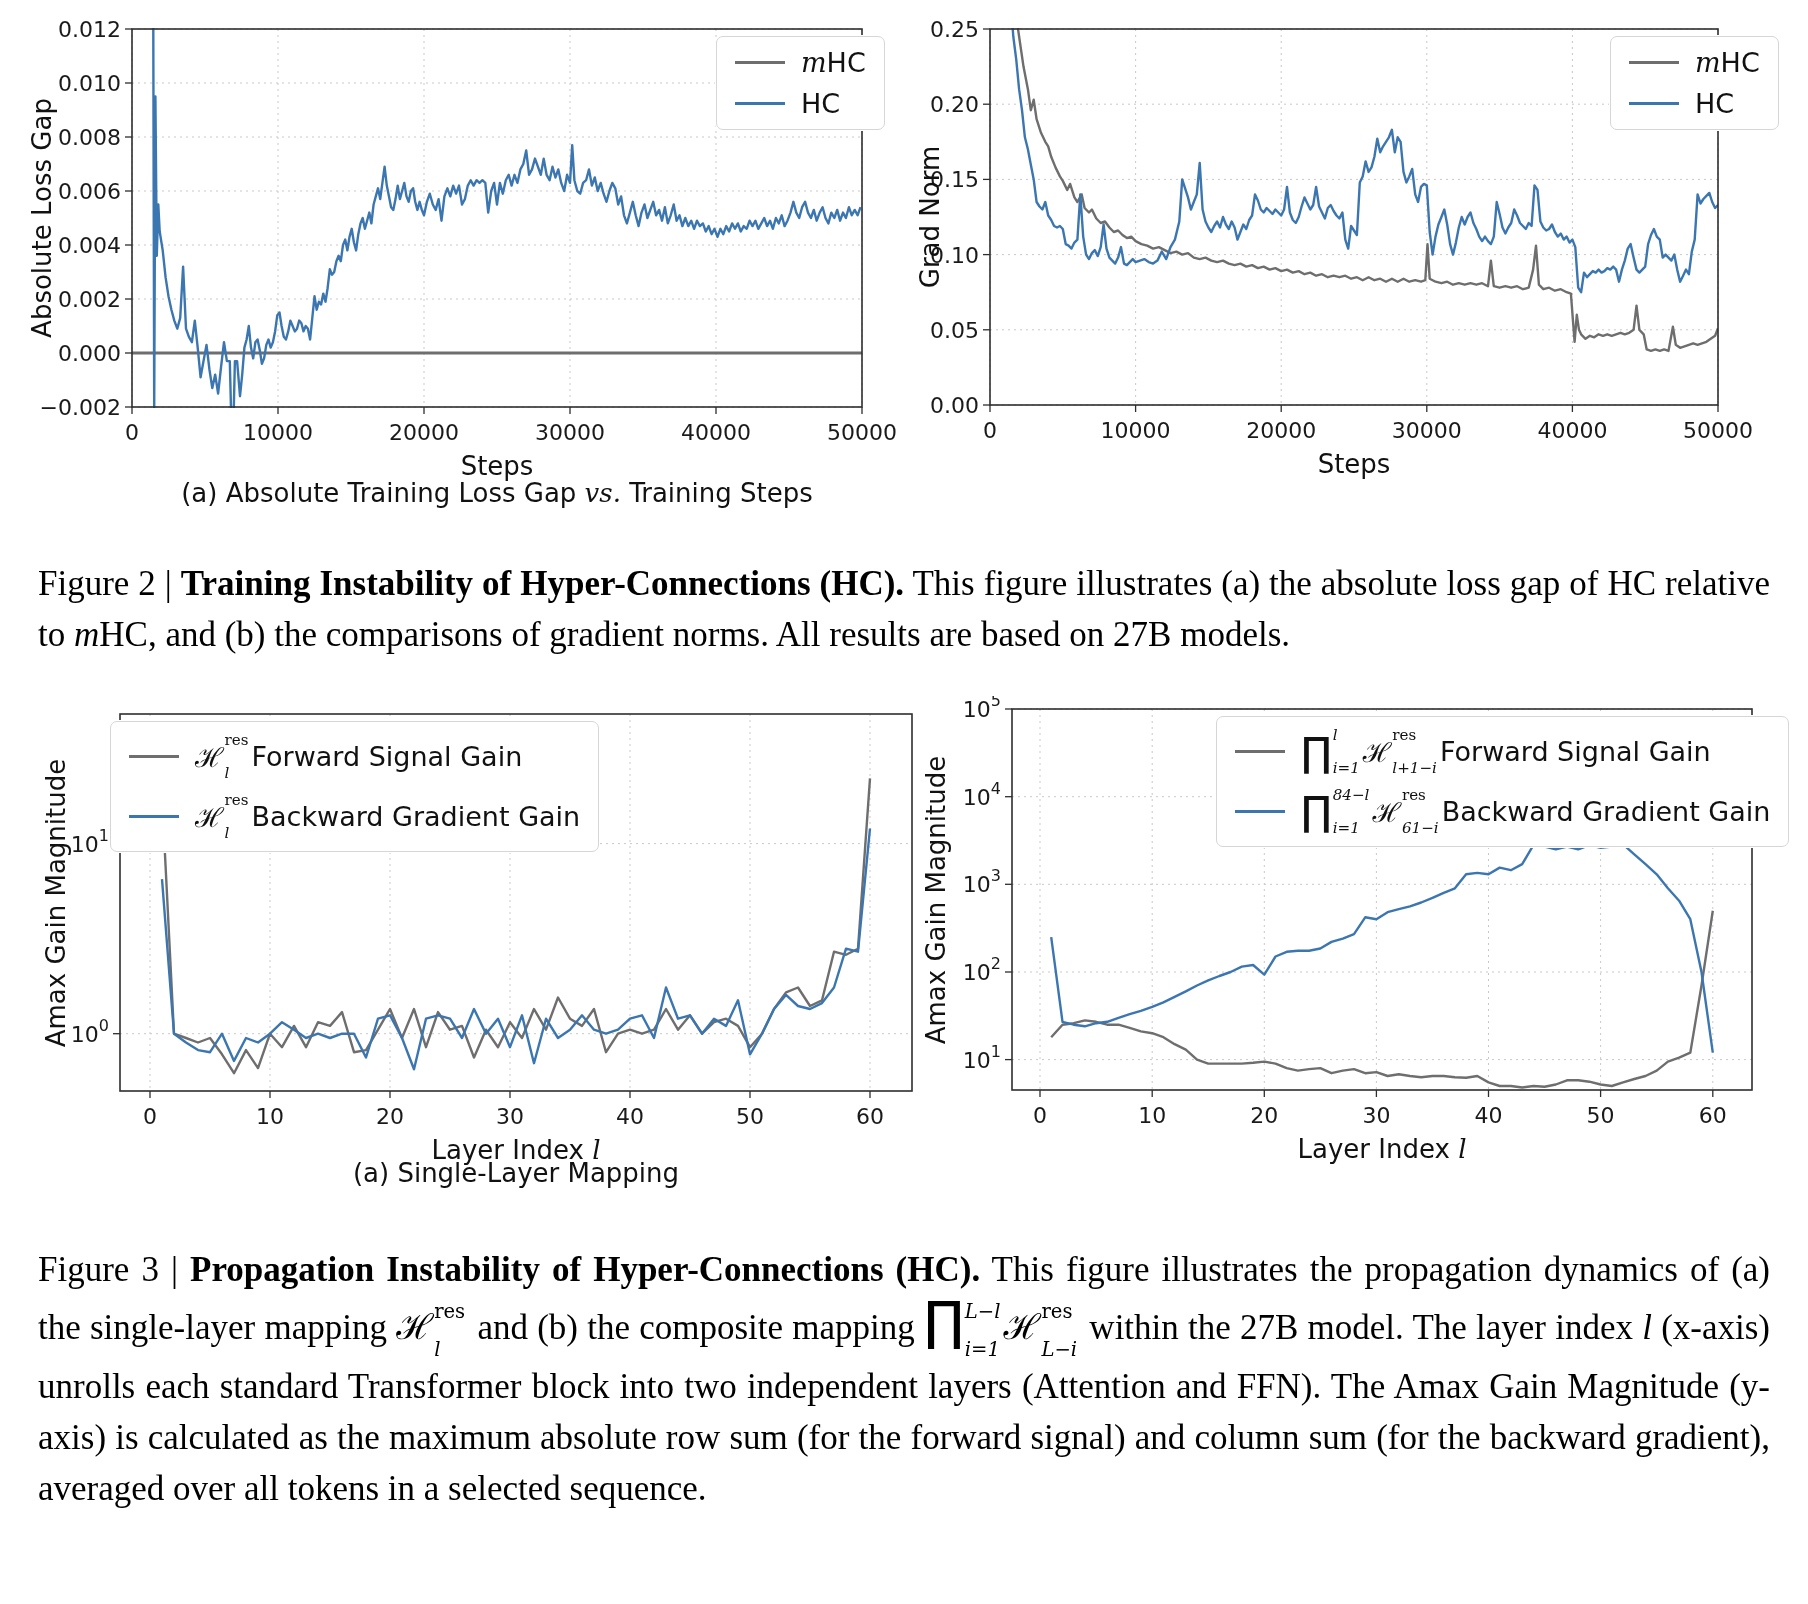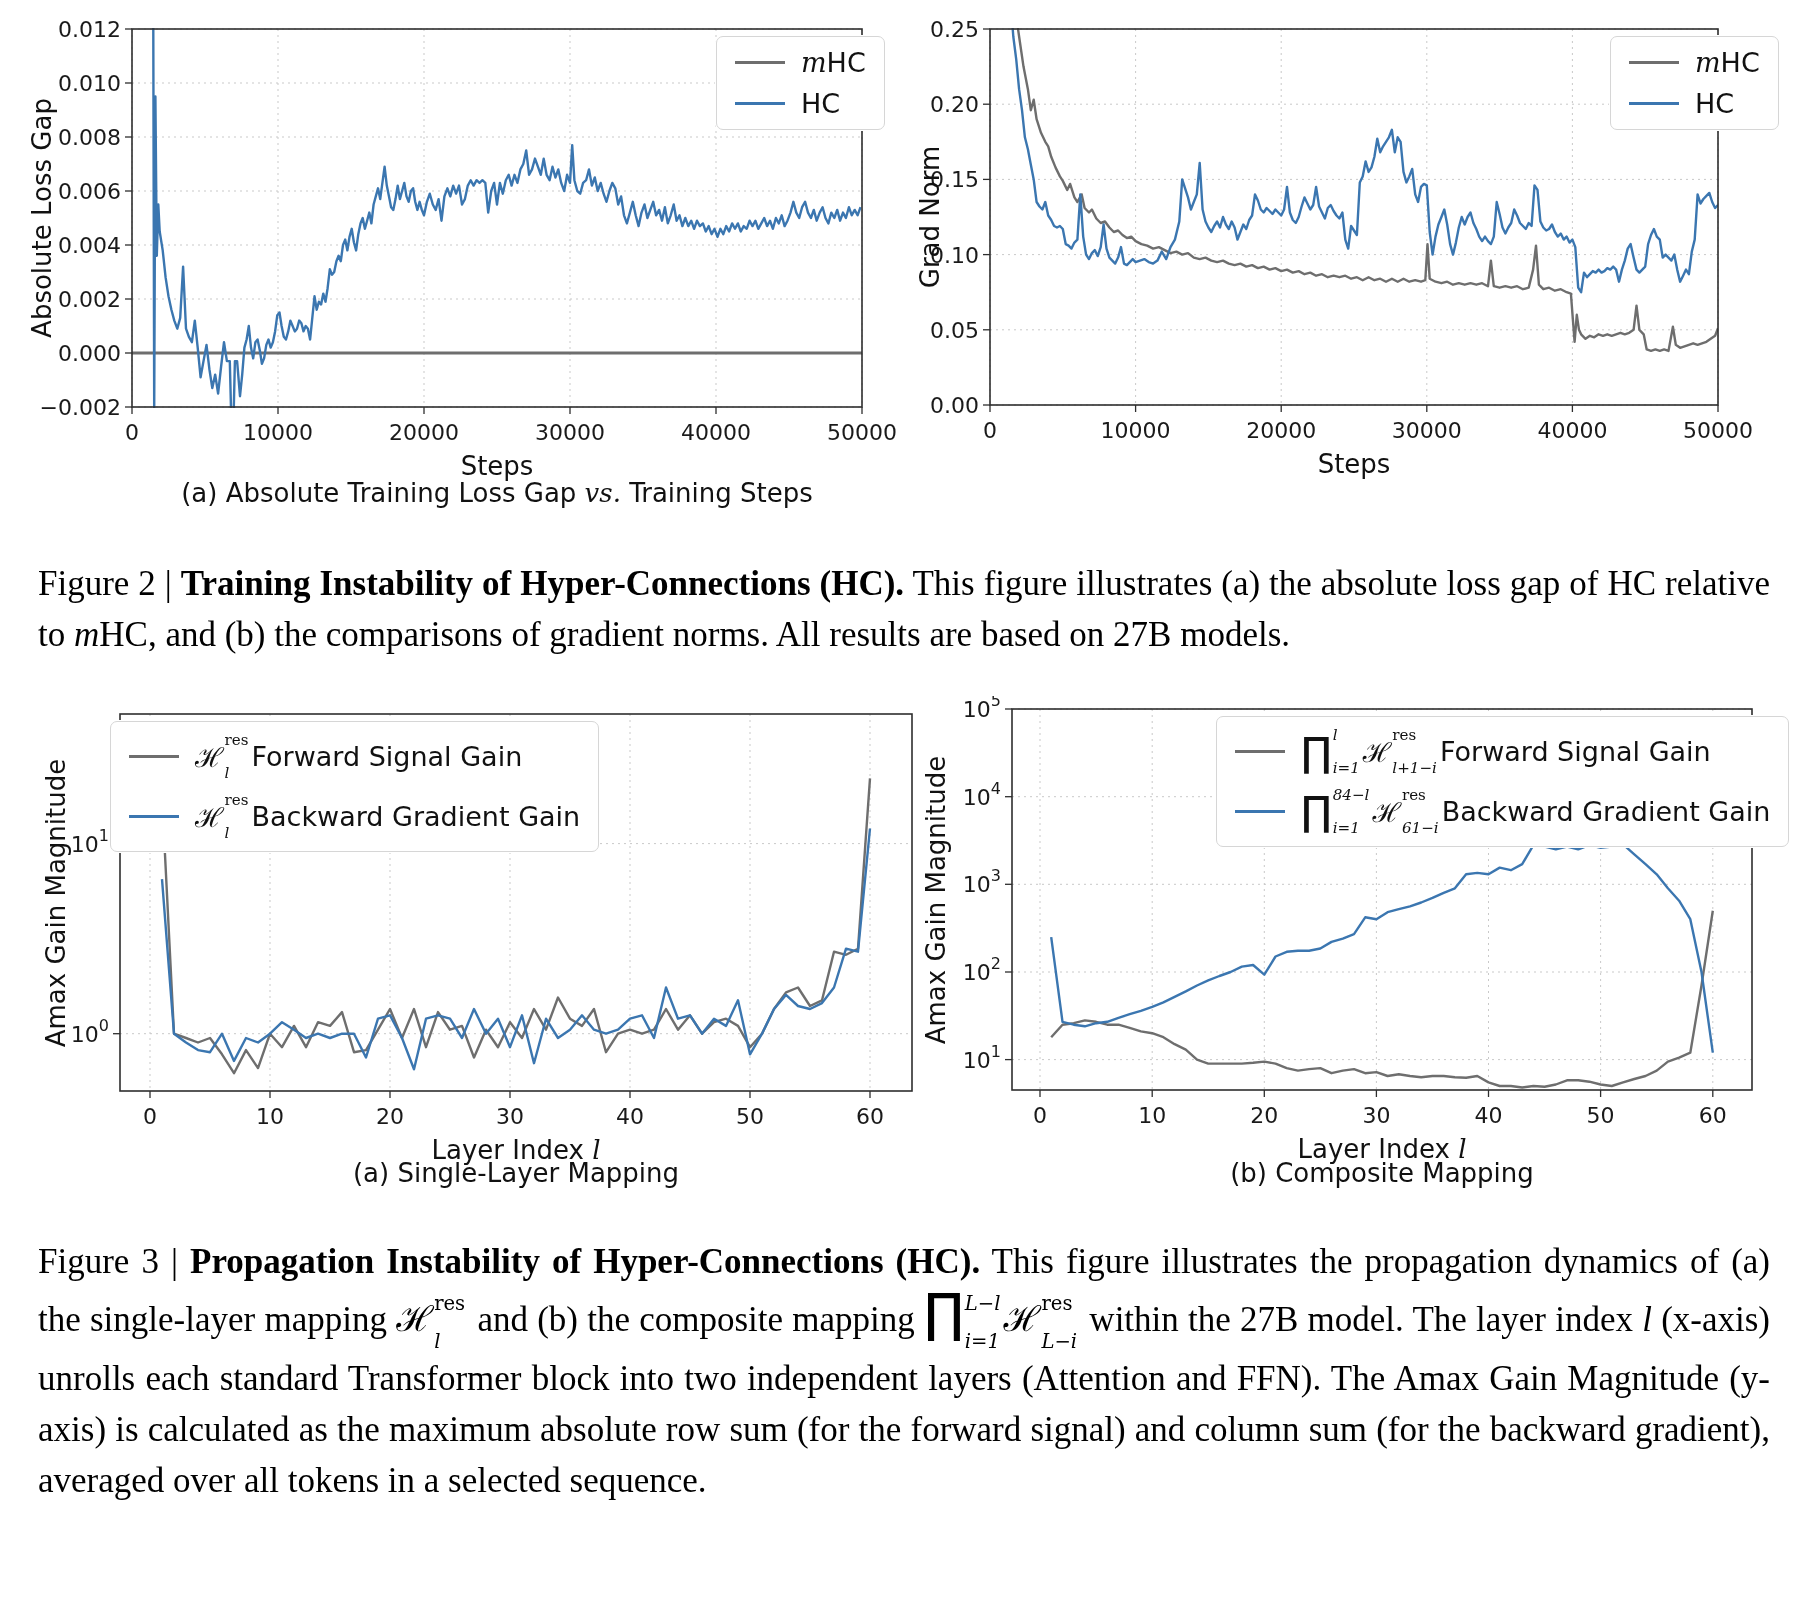--- a/index.html
+++ b/index.html
@@ -27,21 +27,21 @@
   .legend{position:absolute;background:#fff;border:1.5px solid #d6d6d6;border-radius:7px;
           padding:10px 18px;display:flex;flex-direction:column;gap:10px;box-shadow:0 0 0 1px #fff;}
   .lg-row{display:flex;align-items:center;gap:16px;font-size:27px;color:#111;white-space:nowrap;}
   .swatch{display:inline-block;width:50px;height:0;border-top-style:solid;}
   .lg-label{display:inline-flex;align-items:center;}
   .seg-b{font-weight:bold;}
   .seg-i{font-style:italic;font-family:"DejaVu Serif","Liberation Serif",serif;}
   .fig-para{font-family:"Liberation Serif","DejaVu Serif",serif;font-size:35px;line-height:51px;
             text-align:justify;margin:0 38px;color:#000;}
   .para2{margin-top:46px;}
-  .para3{margin-top:20px;}
+  .para3{margin-top:28px;}
   .fig-para .seg-i{font-family:"Liberation Serif","DejaVu Serif",serif;}
   .mbase{font-family:"DejaVu Serif","Liberation Serif",serif;}
   .big{font-size:1.5em;line-height:1;font-family:"DejaVu Sans",sans-serif;}
   .stack{display:inline-flex;flex-direction:column;align-items:flex-start;vertical-align:middle;
          font-size:0.56em;line-height:1.08;margin:0 3px 0 1px;font-family:"DejaVu Serif","Liberation Serif",serif;gap:17px;}
   .st-sup,.st-sub{display:block;font-style:italic;}
   .rm{font-style:normal;}
 </style>
 </head>
 <body>
@@ -357,21 +357,20 @@
               </span>
               <span class="mbase">ℋ</span>
               <span class="stack">
                 <span class="st-sup rm">res</span>
                 <span class="st-sub">61−i</span>
               </span>
               <span class="seg-n"> Backward Gradient Gain</span>
             </span>
           </div>
         </div>
-      <div class="subcaption" style="left: 92px; width: 740px;"><span class="seg-n">(b) Composite Mapping</span></div>
     </div>
   </div>
 
   <p class="fig-para para3"><span class="seg-n">Figure 3 | </span><span class="seg-b">Propagation Instability of Hyper-Connections (HC).</span><span class="seg-n"> This figure illustrates the propagation dynamics of (a) the single-layer mapping </span><span class="mbase">ℋ</span><span class="stack">
         <span class="st-sup rm">res</span>
         <span class="st-sub">l</span>
       </span><span class="seg-n"> and (b) the composite mapping </span><span class="mbase big">∏</span><span class="stack">
         <span class="st-sup">L−l</span>
         <span class="st-sub">i=1</span>
       </span><span class="mbase">ℋ</span><span class="stack">

